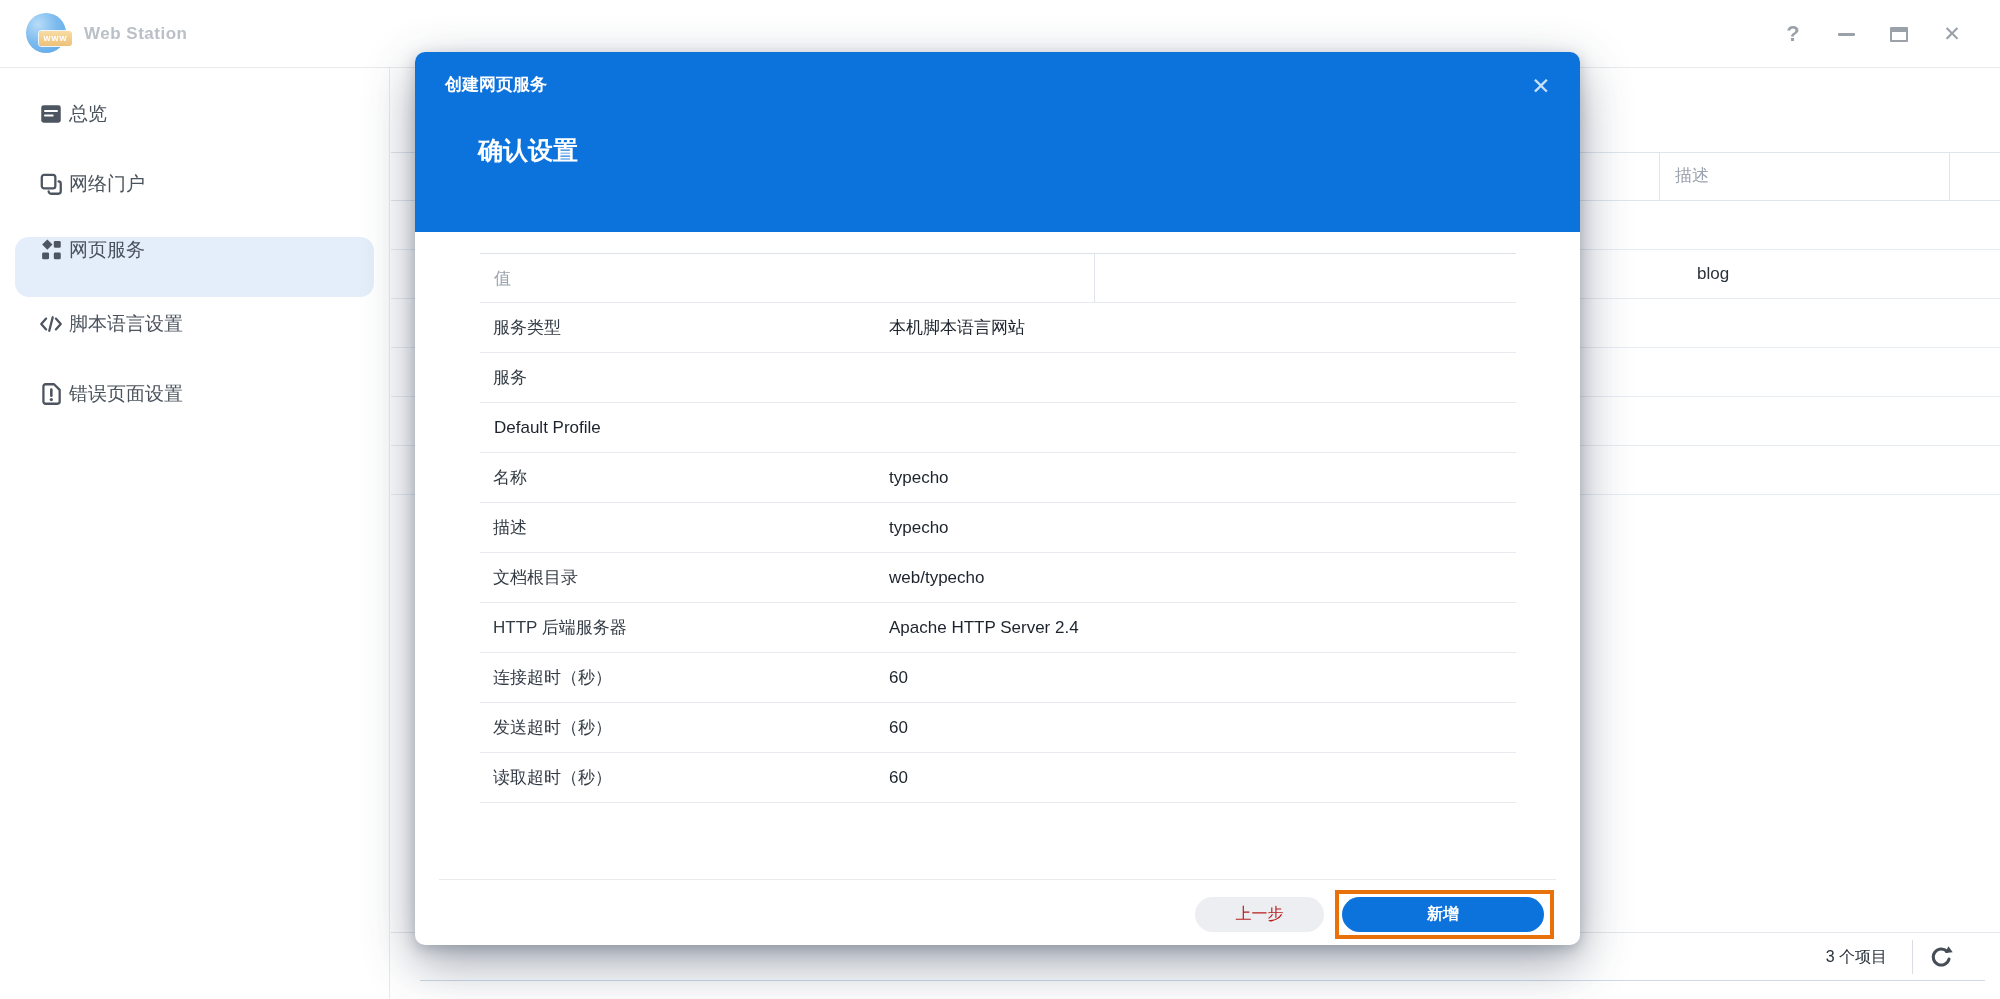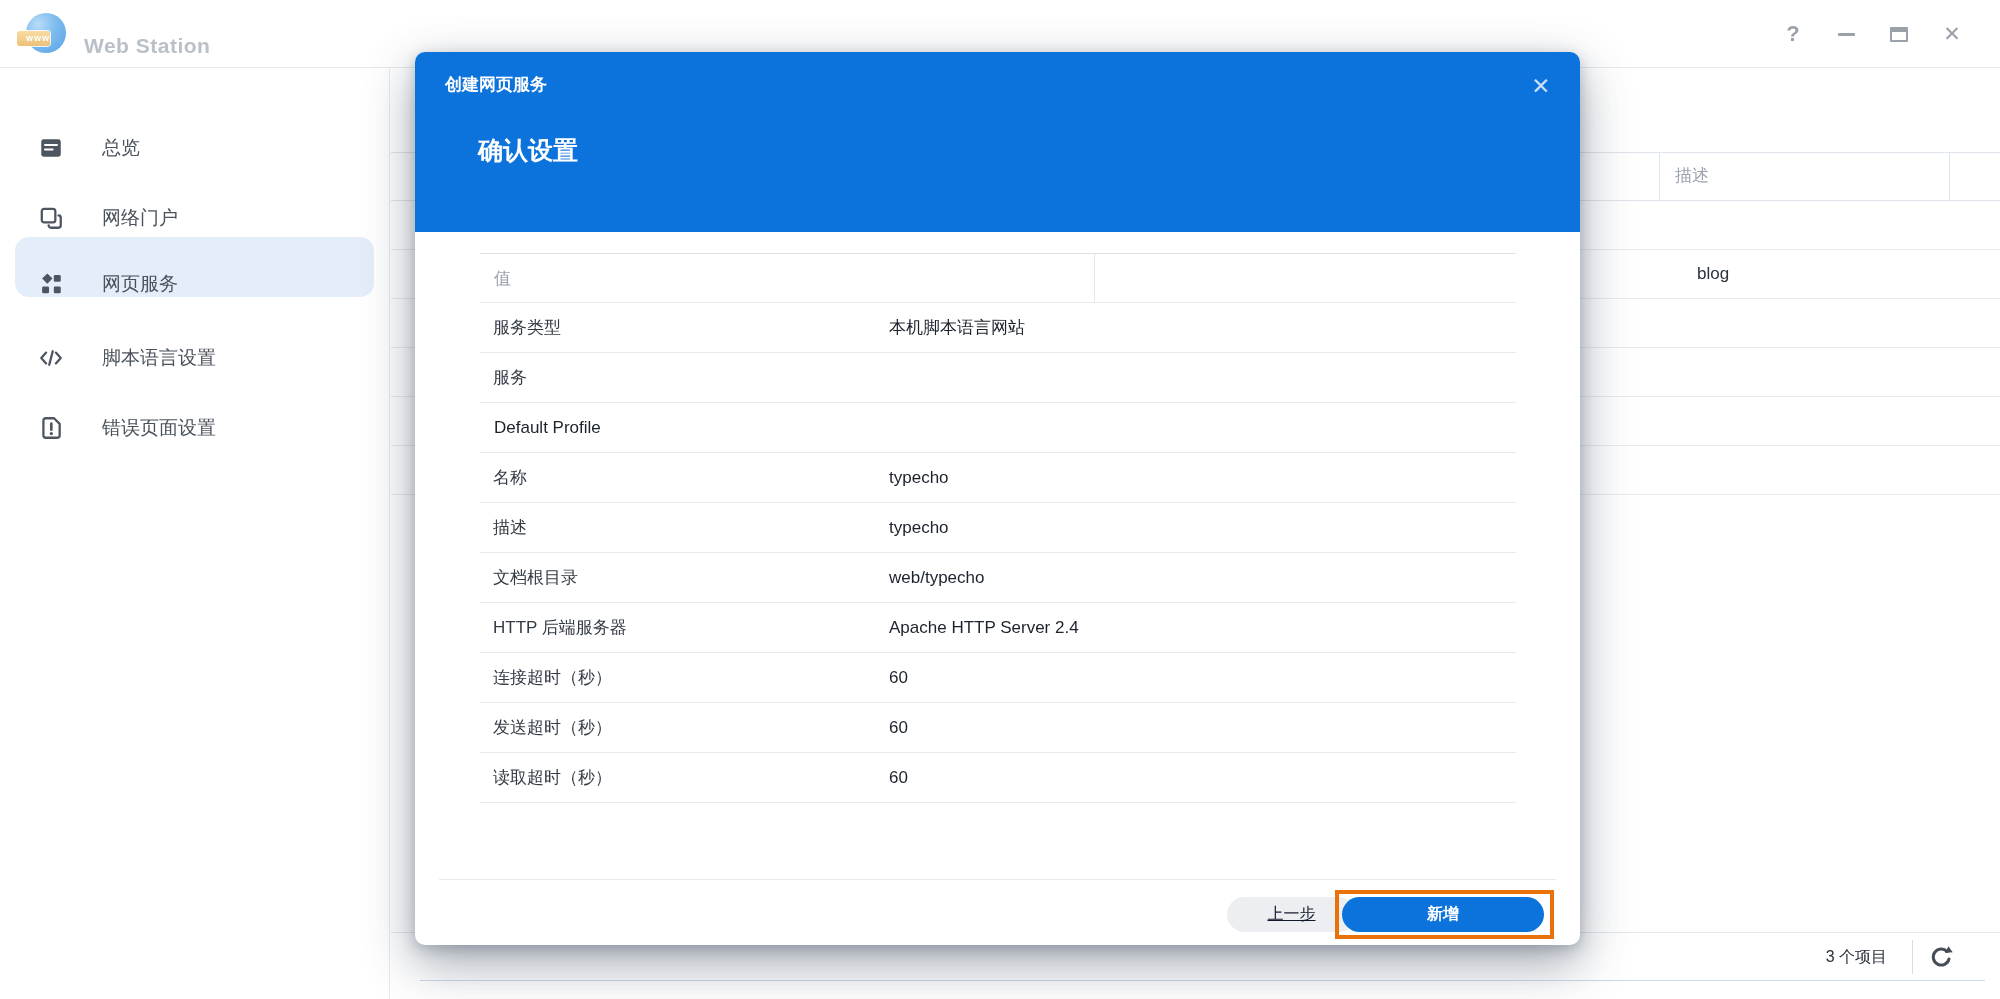--- a/index.html
+++ b/index.html
@@ -4,35 +4,35 @@
 <style>
   * { margin:0; padding:0; box-sizing:border-box; }
   html,body { background:#fff; }
   body { font-family:"Liberation Sans","DejaVu Sans",sans-serif; }
   #app { position:relative; width:2000px; height:999px; background:#fff; overflow:hidden; }
 
   
   .topbar { position:absolute; left:0; top:0; width:2000px; height:68px; background:#fff; border-bottom:1px solid #e8eaed; }
   .logo { position:absolute; left:26px; top:13px; width:40px; height:40px; border-radius:50%;
           background:radial-gradient(circle at 30% 28%, #b8dcf8 0%, #7dbbee 45%, #57a3e6 100%); }
-  .logo-badge { position:absolute; left:17px; top:31px; width:33px; height:15px; border-radius:3px;
+  .logo-badge { position:absolute; left:39px; top:31px; width:33px; height:15px; border-radius:3px;
           background:linear-gradient(#f8dca4,#edc179); box-shadow:0 0 0 1px rgba(255,255,255,.85);
-          color:#fff; font-size:9px; font-weight:bold; text-align:right; line-height:15px; letter-spacing:1px; }
-  .app-title { position:absolute; left:84px; top:12px; height:68px; line-height:68px; font-size:21px; font-weight:bold; color:#b9c0c7; letter-spacing:.5px; }
+          color:#fff; font-size:9px; font-weight:bold; text-align:center; line-height:15px; letter-spacing:1px; }
+  .app-title { position:absolute; left:84px; top:0; height:68px; line-height:68px; font-size:17px; font-weight:bold; color:#b9c0c7; letter-spacing:.5px; }
   .winctl { position:absolute; top:18px; width:32px; height:32px; display:flex; align-items:center; justify-content:center; color:#9aa1a8; cursor:pointer; }
   .winctl-help { left:1777px; font-size:22px; font-weight:bold; }
   .winctl-min  { left:1830px; }
   .winctl-min .bar { width:17px; height:3px; background:#9aa1a8; border-radius:1px; }
   .winctl-max  { left:1883px; }
   .winctl-max .box { width:18px; height:15px; border:2px solid #9aa1a8; border-top-width:5px; border-radius:1px; }
   .winctl-close{ left:1936px; font-size:21px; font-weight:bold; }
 
   
   .sidebar { position:absolute; left:0; top:68px; width:390px; bottom:0; background:#fff; border-right:1px solid #e8eaed; }
-  .side-item { position:absolute; left:15px; width:359px; height:60px; display:flex; align-items:flex-end; padding-left:23px; gap:38px; border-radius:14px; cursor:pointer; }
+  .side-item { position:absolute; left:15px; width:359px; height:60px; display:flex; align-items:flex-start; padding-left:23px; gap:5px; border-radius:14px; cursor:pointer; }
   .side-item.selected { background:#e4eefa; }
   .side-item .lbl { font-size:19px; color:#4a525c; }
   .side-item svg { width:26px; height:26px; flex:0 0 26px; }
 
   
   .hline { position:absolute; height:1px; background:#e7ecf1; }
   .vline { position:absolute; width:1px; background:#dfe5ec; }
   .bg-colheader { position:absolute; left:1675px; top:152px; height:48px; line-height:48px; font-size:17px; color:#9aa3ae; }
   .bg-cell-blog { position:absolute; left:1697px; top:249px; height:49px; line-height:49px; font-size:17px; color:#2a323c; }
   .statusbar-text { position:absolute; right:113px; top:933px; height:47px; line-height:47px; font-size:16px; color:#2a323c; }
@@ -53,21 +53,21 @@
   .cfm-row.head { height:49px; color:#9aa3ae; }
   .cfm-row.head .c1 { border-right:1px solid #e2e6eb; }
   .cfm-row.head .c2 { border-right:1px solid #e2e6eb; }
   .c1 { width:395px; padding-left:13px; color:#333b45; }
   .c2 { width:615px; padding-left:14px; color:#1c232d; }
   .cfm-row.head .c1, .cfm-row.head .c2 { color:#9aa3ae; }
 
   .modal-footer-line { position:absolute; left:24px; top:827px; width:1117px; height:1px; background:#e8eaed; }
   .btn { position:absolute; top:845px; height:35px; border-radius:18px; border:none; font-size:16px; cursor:pointer;
          font-family:"Liberation Sans","DejaVu Sans",sans-serif; }
-  .btn-back { left:812px; width:129px; background:#eceef1; color:#0f172a;text-decoration:underline; }
+  .btn-back { left:780px; width:129px; background:#eceef1; color:#b91c1c; }
   .btn-add  { left:927px; width:202px; background:#0d73dc; color:#fff; font-weight:bold; }
   .target-highlight { position:absolute; left:920px; top:838px; width:219px; height:49px; border:4px solid #e8710a; pointer-events:none; }
 
   svg .st { stroke:#4d5560; stroke-width:2.1; fill:none; stroke-linecap:round; stroke-linejoin:round; }
   svg .fl { fill:#4d5560; stroke:none; }
 </style>
 </head>
 <body>
 
 <div id="app">

